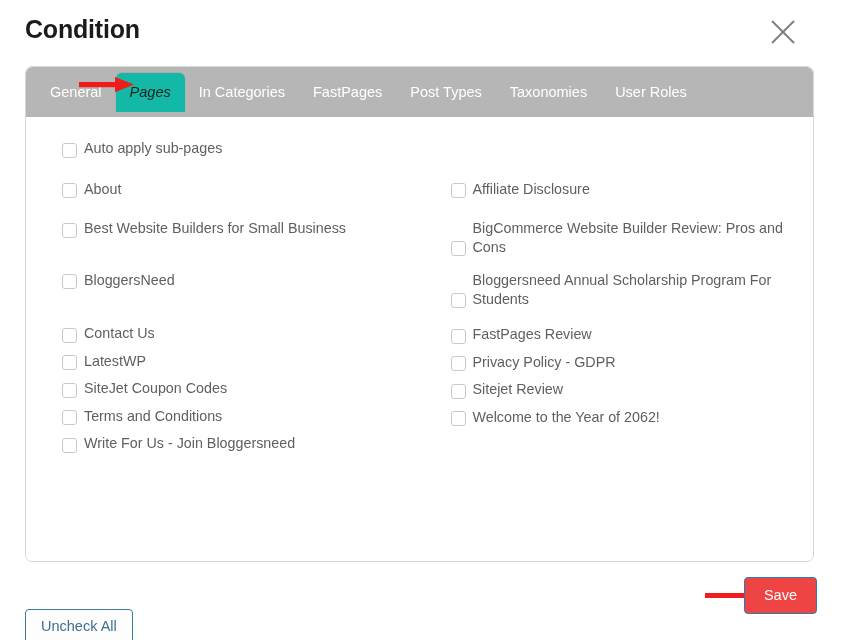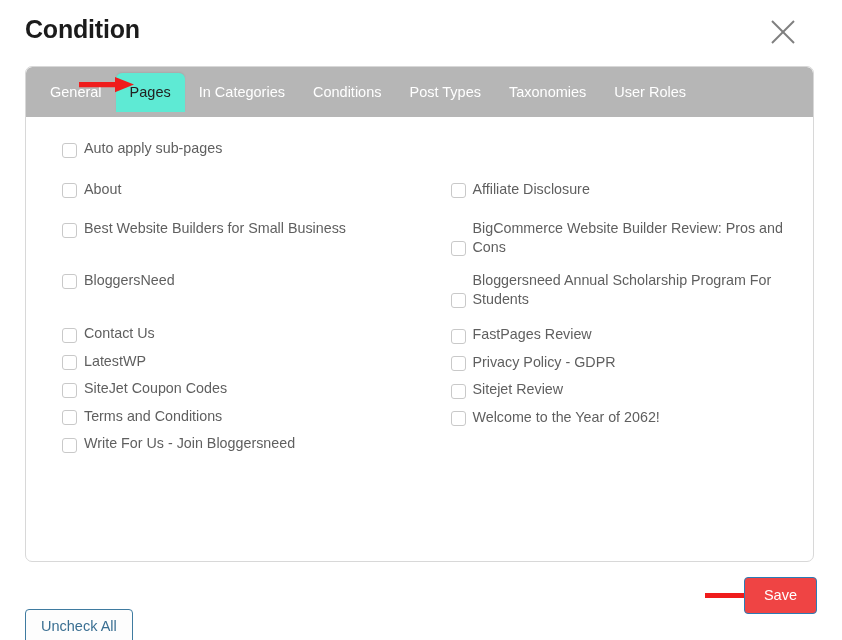--- a/index.html
+++ b/index.html
@@ -84,28 +84,29 @@
     font-size: 14.5px;
     color: #ffffff;
     padding: 0 14px;
     height: 34px;
     line-height: 34px;
     cursor: pointer;
     white-space: nowrap;
     z-index: 1;
   }
   .tab.active {
-    background: #5eead4;
+    background: #14b8a6;
     color: #222222;
     border-top-left-radius: 6px;
     border-top-right-radius: 6px;
     height: 39px;
     line-height: 39px;
     margin-bottom: 0;
     box-shadow: 0 -1px 2px rgba(0,0,0,.07);
+    font-style: italic;
   }
 
   .arrow-tab {
     position: absolute;
     left: 51px;
     top: 8px;
     z-index: 5;
     pointer-events: none;
   }
 
@@ -222,21 +223,21 @@
       </svg>
     </div>
   </div>
 
   <div class="panel">
 
     <div class="tabbar">
       <div class="tab">General</div>
       <div class="tab active">Pages</div>
       <div class="tab">In Categories</div>
-      <div class="tab">Conditions</div>
+      <div class="tab">FastPages</div>
       <div class="tab">Post Types</div>
       <div class="tab">Taxonomies</div>
       <div class="tab">User Roles</div>
 
       <div class="arrow-tab">
         <svg width="60" height="20" viewBox="0 0 60 20" aria-hidden="true">
           <path d="M2 9.6 L42 9.6" stroke="#ef1c1c" stroke-width="5.2" stroke-linecap="butt"></path>
           <path d="M38 2 L57 9.6 L38 17.2 Z" fill="#ef1c1c"></path>
         </svg>
       </div>

